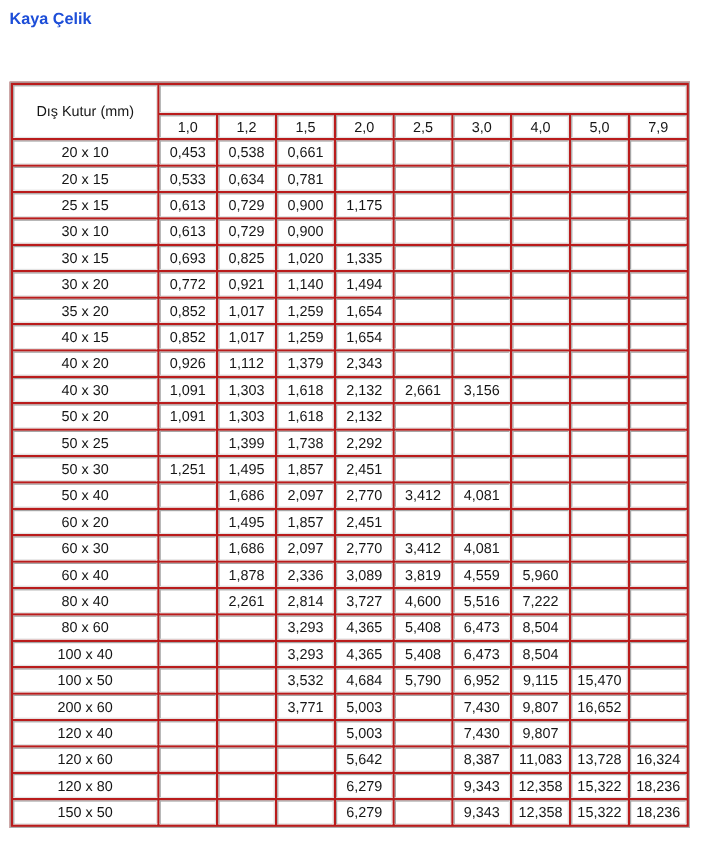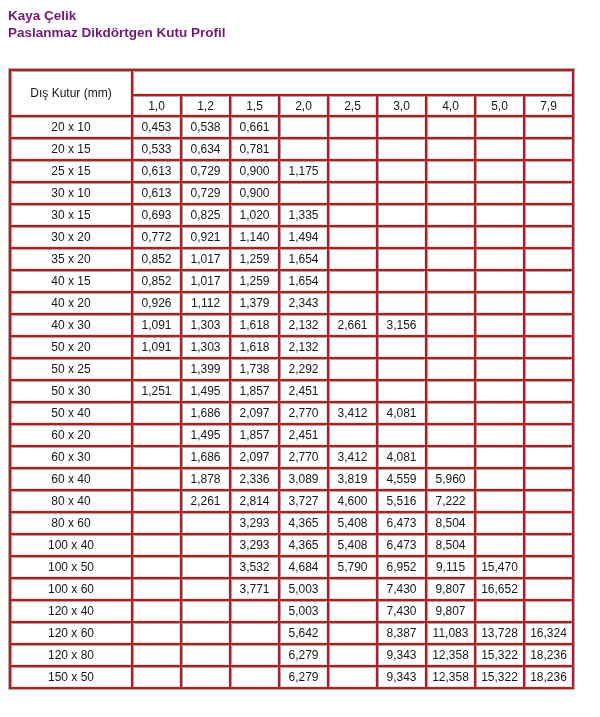--- a/index.html
+++ b/index.html
@@ -64,23 +64,22 @@
   tbody td.size-cell {
     width: 118px;
     text-align: center;
   }
 </style>
 </head>
 <body>
 
 <div class="page">
 
-  <div class="title-block" style="color: #701a75;">
+  <div class="title-block" style="color: #1d4ed8;">
     <div>Kaya Çelik</div>
-    <div>Paslanmaz Dikdörtgen Kutu Profil</div>
   </div>
 
   <table class="profile-table">
     <thead>
       <tr>
         <th class="corner" rowspan="2">Dış Kutur (mm)</th>
         <th class="spanner" colspan="9"></th>
       </tr>
       <tr class="thickness-row" id="thickness-row">
           <th>1,0</th>
@@ -341,21 +340,21 @@
           <td></td>
           <td>3,532</td>
           <td>4,684</td>
           <td>5,790</td>
           <td>6,952</td>
           <td>9,115</td>
           <td>15,470</td>
           <td></td>
         </tr>
         <tr>
-          <td class="size-cell">100 x 60</td>
+          <td class="size-cell">200 x 60</td>
           <td></td>
           <td></td>
           <td>3,771</td>
           <td>5,003</td>
           <td></td>
           <td>7,430</td>
           <td>9,807</td>
           <td>16,652</td>
           <td></td>
         </tr>

